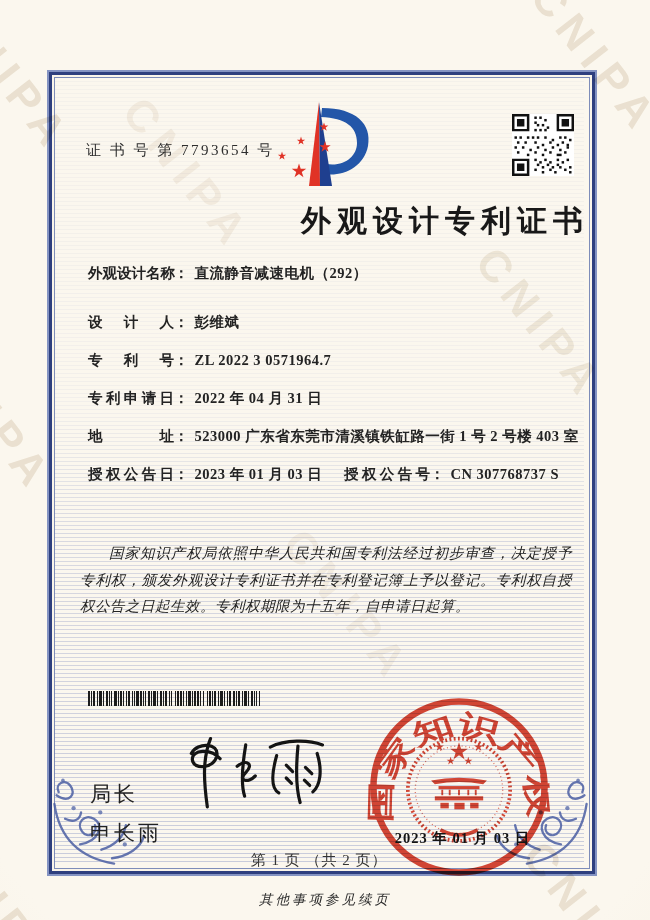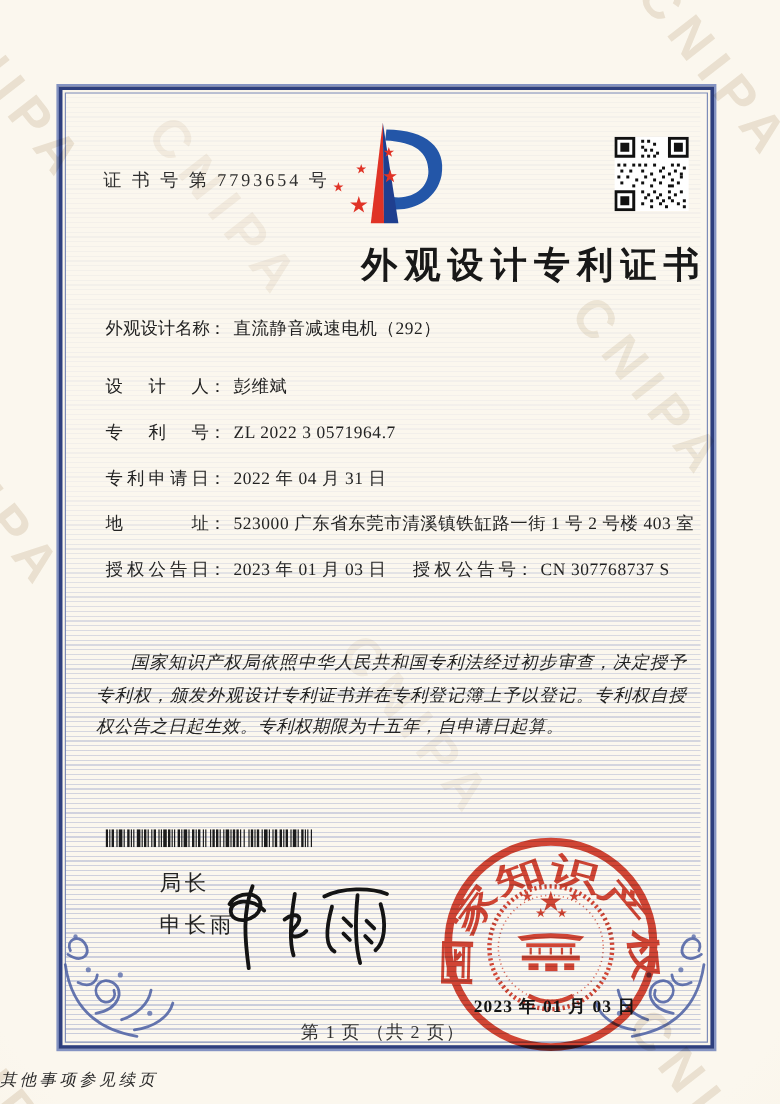--- a/index.html
+++ b/index.html
@@ -29,46 +29,46 @@
   
   .cert-no{position:absolute;left:86px;top:108px;font-size:15px;letter-spacing:2.5px;color:#2e2e2e;margin-top:33px;}
   .logo{position:absolute;left:262px;top:96px;}
   .qr{position:absolute;left:512px;top:114px;}
   .title{
     position:absolute;left:49px;top:201px;width:540px;text-align:right;
     font-size:30px;font-weight:bold;letter-spacing:6px;color:#181818;
   }
   
   .fields{position:absolute;left:88px;top:264px;width:475px;font-size:14.5px;color:#232323;}
-  .frow{margin-bottom:19px;white-space:nowrap;}
+  .frow{margin-bottom:19px;white-space:nowrap;font-weight:bold;}
   .frow.first{margin-bottom:30px;}
   .flabel{display:inline-block;width:86px;text-align:justify;text-align-last:justify;vertical-align:bottom;}
   .colon{display:inline-block;margin-right:6px;}
   .fvalue{letter-spacing:.5px;}
   .fcell{display:inline-block;}
   .fcell.c1{width:256px;}
   
   .bodytext{
     position:absolute;left:80px;top:540px;width:492px;
     font-size:14.5px;line-height:26.5px;text-align:justify;
     font-style:italic;color:#232323;letter-spacing:.5px;
   }
   .bodytext p{margin:0;text-indent:2em;}
   
   .barcode{position:absolute;left:88px;top:691px;}
-  .signer{position:absolute;left:90px;top:724px;font-size:18px;letter-spacing:3px;color:#222;margin-left:43px;}
+  .signer{position:absolute;left:90px;top:780px;font-size:21px;letter-spacing:3px;color:#222;}
   .signer div{margin-bottom:11px;}
   .signature{position:absolute;left:176px;top:730px;}
   .seal{position:absolute;left:366px;top:694px;mix-blend-mode:multiply;}
   .seal-date{
     position:absolute;left:380px;top:829px;width:165px;text-align:center;
     font-size:14.5px;font-weight:600;letter-spacing:1px;color:#141414;
   }
   .page-line{position:absolute;left:49px;top:851px;width:540px;text-align:center;font-size:15px;letter-spacing:1px;color:#333;}
-  .cont-note{position:absolute;left:0;top:891px;width:650px;text-align:left;font-size:13.5px;font-style:italic;letter-spacing:3px;color:#2b2b2b;}
+  .cont-note{position:absolute;left:0;top:891px;width:650px;text-align:center;font-size:13.5px;font-style:italic;letter-spacing:3px;color:#2b2b2b;}
   
   .wm{
     position:absolute;font-family:"Liberation Sans","DejaVu Sans",sans-serif;
     font-size:44px;font-weight:bold;letter-spacing:9px;color:#c9b79a;opacity:.32;
     transform:rotate(52deg);transform-origin:left top;mix-blend-mode:multiply;pointer-events:none;white-space:nowrap;
   }
 </style>
 </head>
 <body>
 

